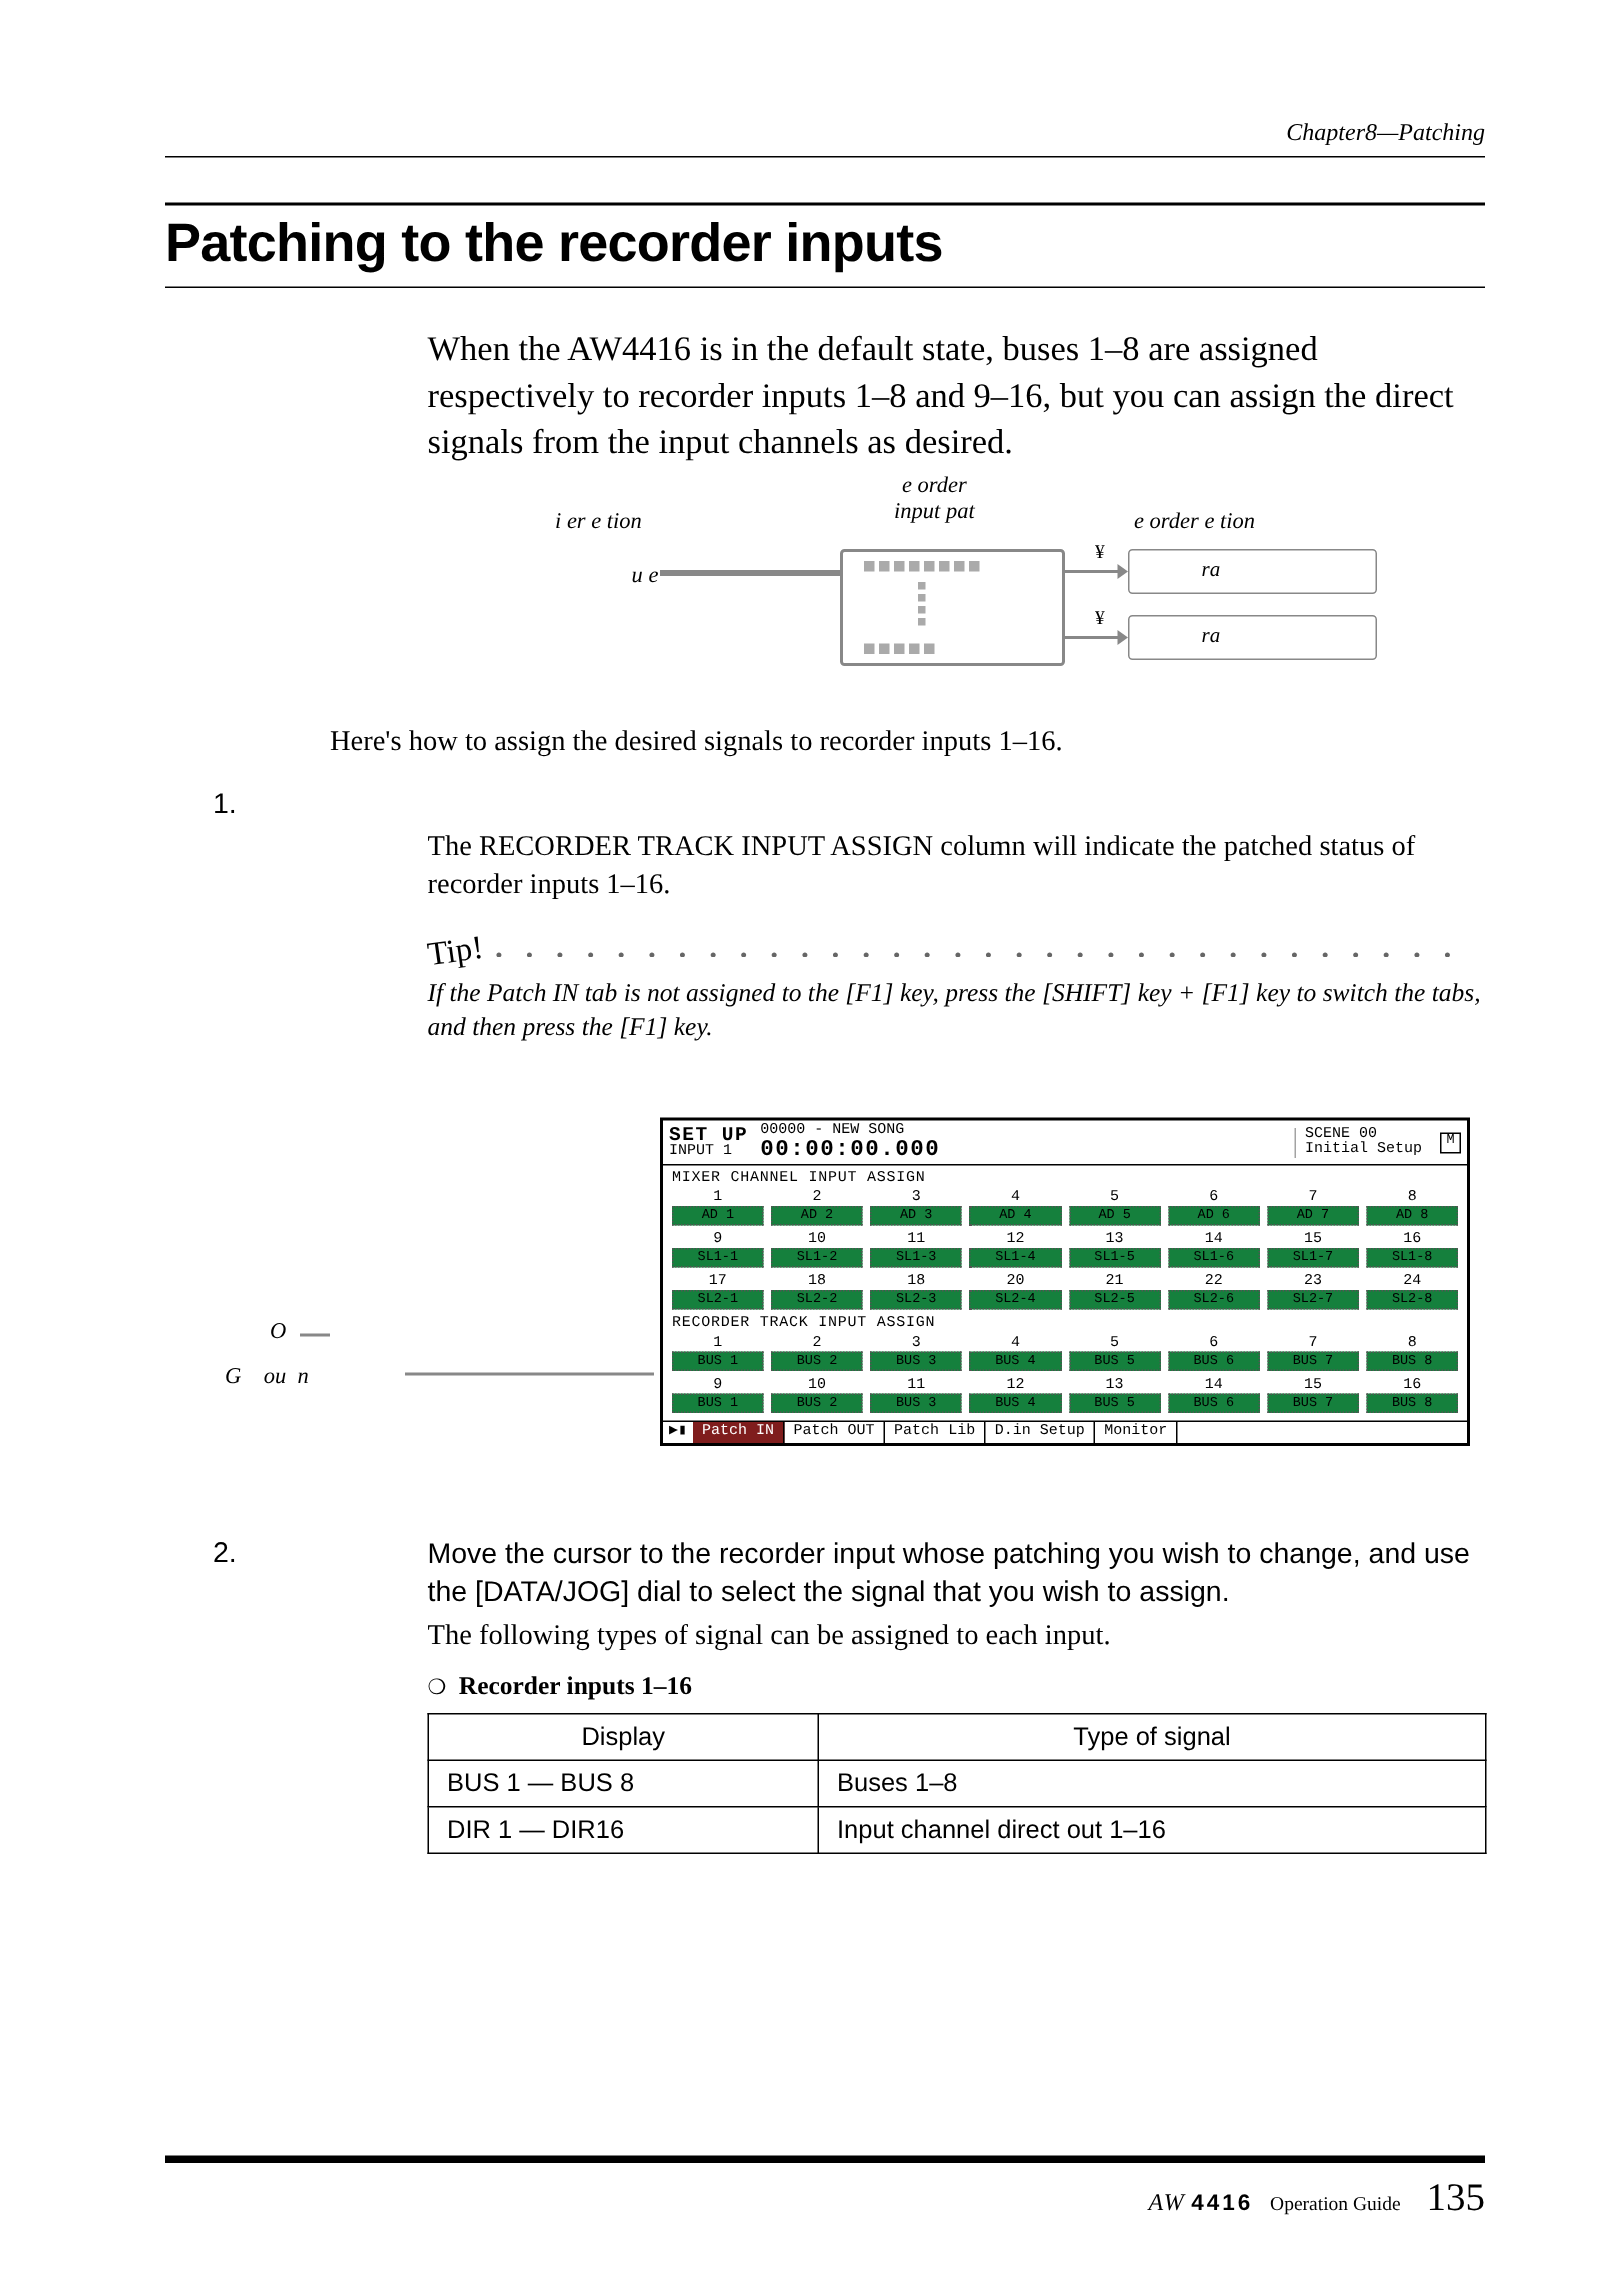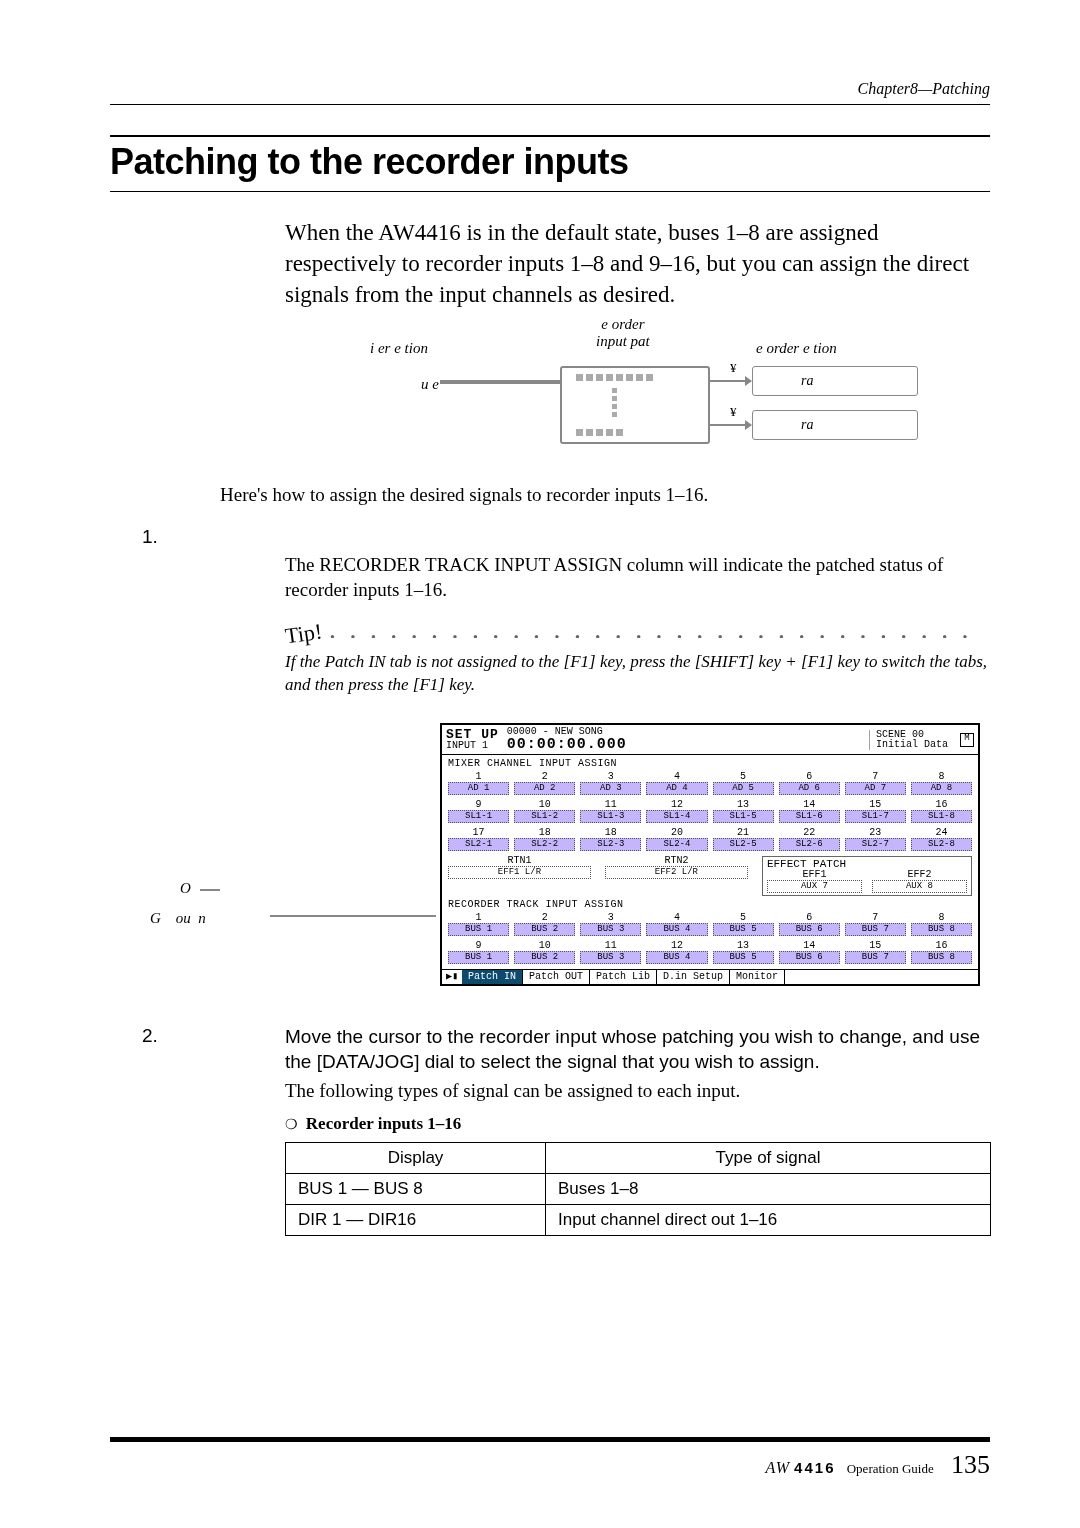--- a/index.html
+++ b/index.html
@@ -168,41 +168,41 @@
   .scr-header .right { margin-left: auto; border-left: 1px solid #a3a3a3; padding-left: 6px; font-size: 10px; }
   .scr-section { margin: 4px 6px 2px 6px; }
   .scr-section .sec-title { font-size: 10px; letter-spacing: 0.5px; }
   .patch-row { display: flex; gap: 5px; margin: 3px 0 5px 0; flex-wrap: nowrap; }
   .patch-cell { text-align: center; flex: 1; }
   .patch-cell .n { font-size: 10px; }
   .patch-cell .v {
     border: 1px dotted #555;
     font-size: 9px;
     padding: 1px 0;
-    background: #c4b5fd;
+    background: #15803d;
   }
   .effect-row { display: flex; gap: 14px; margin: 4px 6px; align-items: flex-start; }
   .effect-cell { flex: 1; }
   .effect-cell .lbl { font-size: 10px; text-align: center; }
   .effect-cell .box { border: 1px dotted #555; font-size: 9px; padding: 1px 2px; text-align: center; }
   .effect-group {
     border: 1px solid #666;
     padding: 2px 4px;
     flex: 1.4;
   }
   .scr-tabs {
     display: flex;
     border-top: 1px solid #000;
     font-size: 10px;
   }
   .scr-tabs .tab {
     padding: 2px 6px;
     border-right: 1px solid #000;
   }
-  .scr-tabs .tab.active { background: #0c4a6e; color: #fff; }
+  .scr-tabs .tab.active { background: #7f1d1d; color: #fff; }
   .scr-tabs .play { padding: 2px 4px; }
   .sig-table-heading {
     margin-left: 175px;
     font-size: 17px;
     margin-bottom: 8px;
   }
   .sig-table-heading .circ { font-size: 14px; margin-right: 4px; }
   .sig-table {
     margin-left: 175px;
     border-collapse: collapse;
@@ -329,21 +329,21 @@
         <div>
           <div class="title">SET UP</div>
           <div style="font-size:10px;">INPUT 1</div>
         </div>
         <div>
           <div style="font-size:10px;">00000 - NEW SONG</div>
           <div class="time">00:00:00.000</div>
         </div>
         <div class="right">
           <div>SCENE 00</div>
-          <div>Initial Data</div>
+          <div>Initial Setup</div>
         </div>
         <div style="border:1px solid #000; width:14px; height:14px; margin-left:4px; font-size:9px; text-align:center;">M</div>
       </div>
 
       <div class="scr-section">
         <div class="sec-title">MIXER CHANNEL INPUT ASSIGN</div>
         <div class="patch-row">
             <div class="patch-cell">
               <div class="n">1</div>
               <div class="v">AD  1</div>
@@ -440,43 +440,20 @@
               <div class="n">23</div>
               <div class="v">SL2-7</div>
             </div>
             <div class="patch-cell">
               <div class="n">24</div>
               <div class="v">SL2-8</div>
             </div>
           </div>
       </div>
 
-      <div class="effect-row">
-        <div class="effect-cell">
-          <div class="lbl">RTN1</div>
-          <div class="box">EFF1 L/R</div>
-        </div>
-        <div class="effect-cell">
-          <div class="lbl">RTN2</div>
-          <div class="box">EFF2 L/R</div>
-        </div>
-        <div class="effect-group">
-          <div class="lbl" style="text-align:left;">EFFECT PATCH</div>
-          <div style="display:flex; gap:10px;">
-            <div class="effect-cell">
-              <div class="lbl">EFF1</div>
-              <div class="box">AUX    7</div>
-            </div>
-            <div class="effect-cell">
-              <div class="lbl">EFF2</div>
-              <div class="box">AUX    8</div>
-            </div>
-          </div>
-        </div>
-      </div>
 
       <div class="scr-section">
         <div class="sec-title">RECORDER TRACK INPUT ASSIGN</div>
         <div class="patch-row">
             <div class="patch-cell">
               <div class="n">1</div>
               <div class="v">BUS 1</div>
             </div>
             <div class="patch-cell">
               <div class="n">2</div>

